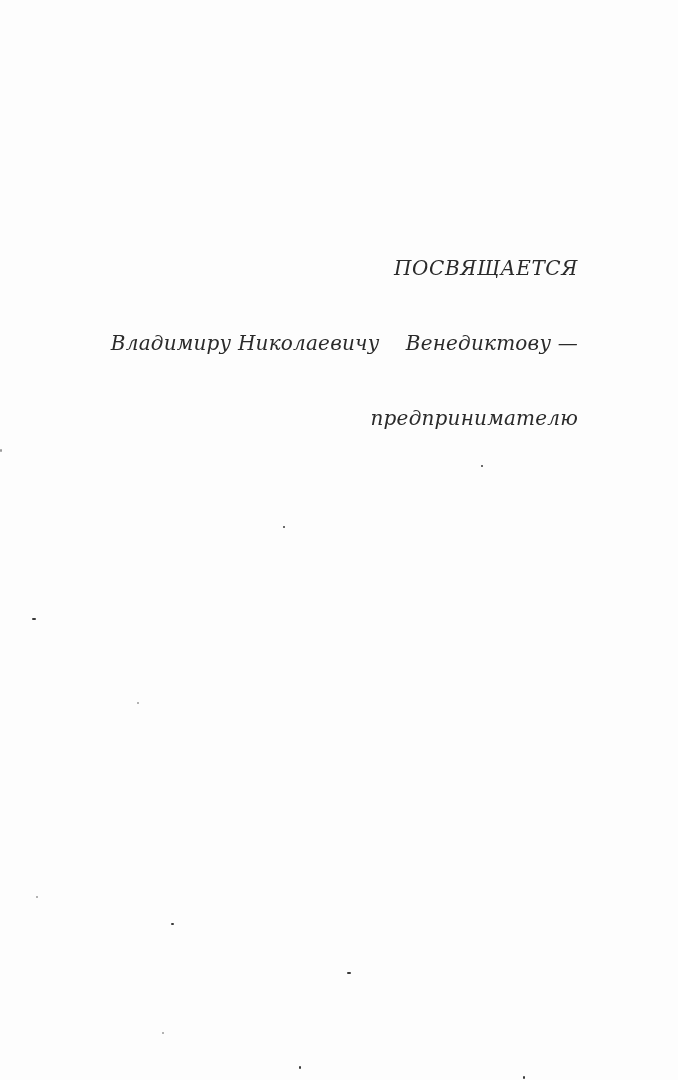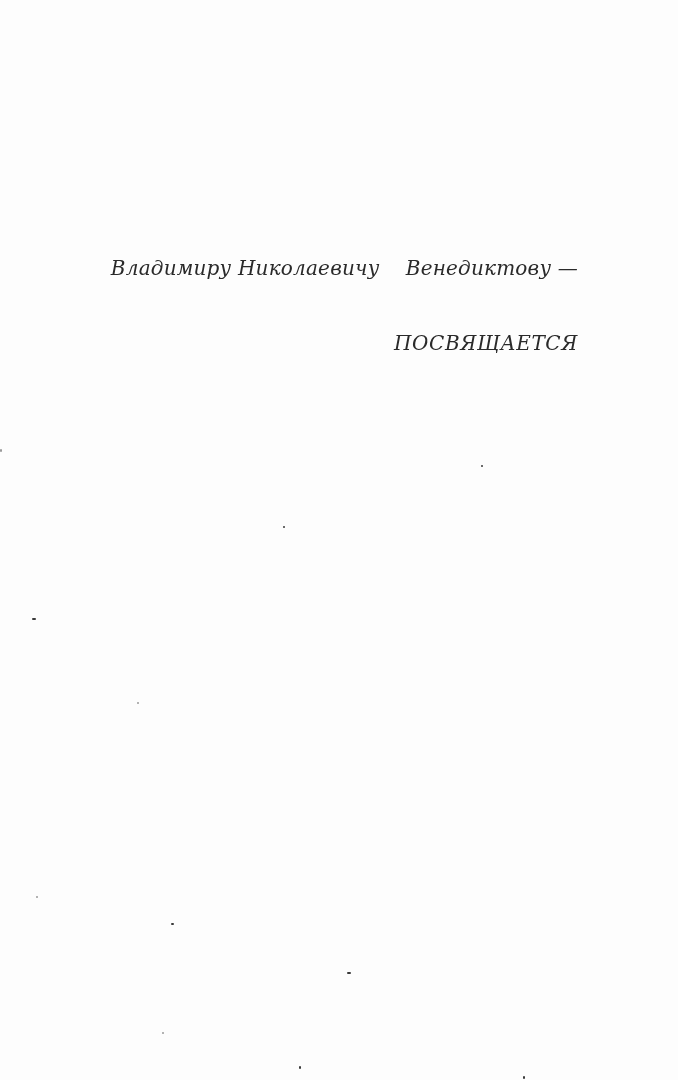--- a/index.html
+++ b/index.html
@@ -44,22 +44,23 @@
     border-radius: 1px;
   }
   .speck.faint { background: #9a9a9a; }
 </style>
 </head>
 <body>
 
 <div class="page">
 
   <div class="dedication">
+    <span class="ded-line caps">ПОСВЯЩАЕТСЯ</span>
     <span class="ded-line">Владимиру Николаевичу    Венедиктову —</span>
-    <span class="ded-line caps">ПОСВЯЩАЕТСЯ</span>
+    <span class="ded-line">предпринимателю</span>
   </div>
 
   <div class="speck" style="left:481px; top:465px; width:2px; height:2px;"></div>
   <div class="speck" style="left:283px; top:526px; width:2px; height:2px;"></div>
   <div class="speck faint" style="left:0px; top:449px; width:2px; height:3px;"></div>
   <div class="speck" style="left:32px; top:618px; width:4px; height:2px;"></div>
   <div class="speck faint" style="left:137px; top:702px; width:2px; height:2px;"></div>
   <div class="speck faint" style="left:36px; top:896px; width:2px; height:2px;"></div>
   <div class="speck" style="left:171px; top:923px; width:3px; height:2px;"></div>
   <div class="speck" style="left:347px; top:972px; width:4px; height:2px;"></div>

